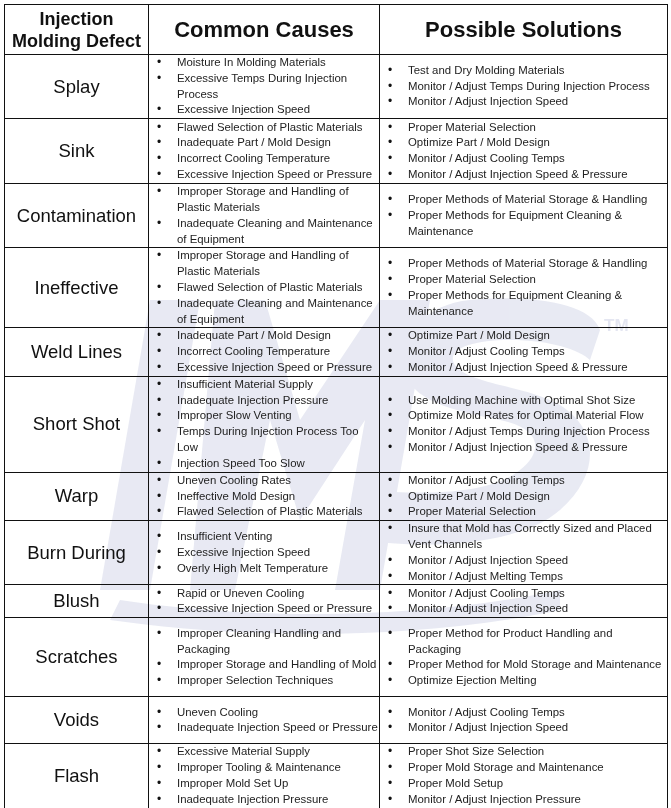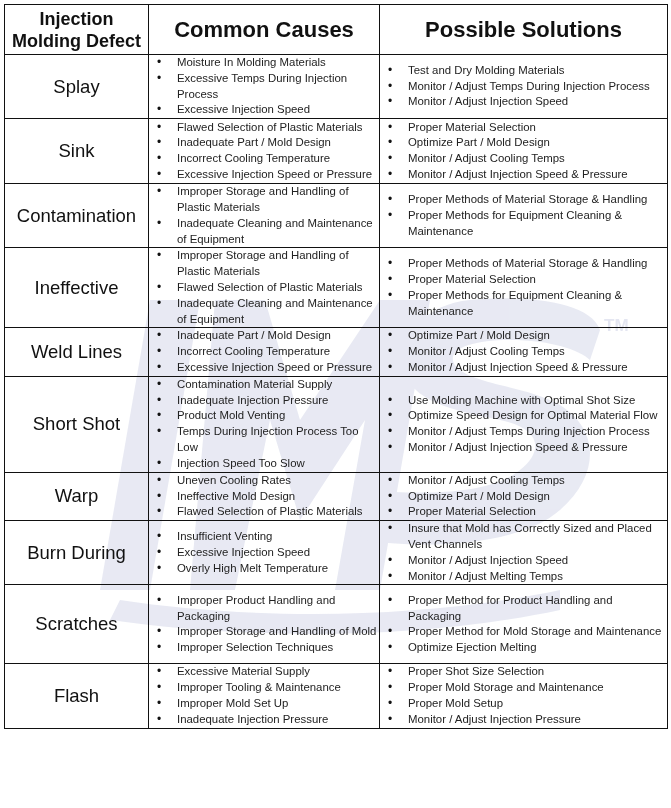--- a/index.html
+++ b/index.html
@@ -127,31 +127,31 @@
             <li>Optimize Part / Mold Design</li>
             <li>Monitor / Adjust Cooling Temps</li>
             <li>Monitor / Adjust Injection Speed &amp; Pressure</li>
           </ul>
         </td>
       </tr>
       <tr style="height: 96px;">
         <td class="defect">Short Shot</td>
         <td class="list">
           <ul>
-            <li>Contamination Material Supply</li>
+            <li>Insufficient Material Supply</li>
             <li>Inadequate Injection Pressure</li>
-            <li>Product Mold Venting</li>
+            <li>Improper Slow Venting</li>
             <li>Temps During Injection Process Too Low</li>
             <li>Injection Speed Too Slow</li>
           </ul>
         </td>
         <td class="list">
           <ul>
             <li>Use Molding Machine with Optimal Shot Size</li>
-            <li>Optimize Speed Design for Optimal Material Flow</li>
+            <li>Optimize Mold Rates for Optimal Material Flow</li>
             <li>Monitor / Adjust Temps During Injection Process</li>
             <li>Monitor / Adjust Injection Speed &amp; Pressure</li>
           </ul>
         </td>
       </tr>
       <tr style="height: 48px;">
         <td class="defect">Warp</td>
         <td class="list">
           <ul>
             <li>Uneven Cooling Rates</li>
@@ -177,34 +177,64 @@
           </ul>
         </td>
         <td class="list">
           <ul>
             <li>Insure that Mold has Correctly Sized and Placed Vent Channels</li>
             <li>Monitor / Adjust Injection Speed</li>
             <li>Monitor / Adjust Melting Temps</li>
           </ul>
         </td>
       </tr>
+      <tr style="height: 33px;">
+        <td class="defect">Blush</td>
+        <td class="list">
+          <ul>
+            <li>Rapid or Uneven Cooling</li>
+            <li>Excessive Injection Speed or Pressure</li>
+          </ul>
+        </td>
+        <td class="list">
+          <ul>
+            <li>Monitor / Adjust Cooling Temps</li>
+            <li>Monitor / Adjust Injection Speed</li>
+          </ul>
+        </td>
+      </tr>
       <tr style="height: 79px;">
         <td class="defect">Scratches</td>
         <td class="list">
           <ul>
-            <li>Improper Product Handling and Packaging</li>
+            <li>Improper Cleaning Handling and Packaging</li>
             <li>Improper Storage and Handling of Mold</li>
             <li>Improper Selection Techniques</li>
           </ul>
         </td>
         <td class="list">
           <ul>
             <li>Proper Method for Product Handling and Packaging</li>
             <li>Proper Method for Mold Storage and Maintenance</li>
             <li>Optimize Ejection Melting</li>
+          </ul>
+        </td>
+      </tr>
+      <tr style="height: 47px;">
+        <td class="defect">Voids</td>
+        <td class="list">
+          <ul>
+            <li>Uneven Cooling</li>
+            <li>Inadequate Injection Speed or Pressure</li>
+          </ul>
+        </td>
+        <td class="list">
+          <ul>
+            <li>Monitor / Adjust Cooling Temps</li>
+            <li>Monitor / Adjust Injection Speed</li>
           </ul>
         </td>
       </tr>
       <tr style="height: 64px;">
         <td class="defect">Flash</td>
         <td class="list">
           <ul>
             <li>Excessive Material Supply</li>
             <li>Improper Tooling &amp; Maintenance</li>
             <li>Improper Mold Set Up</li>

